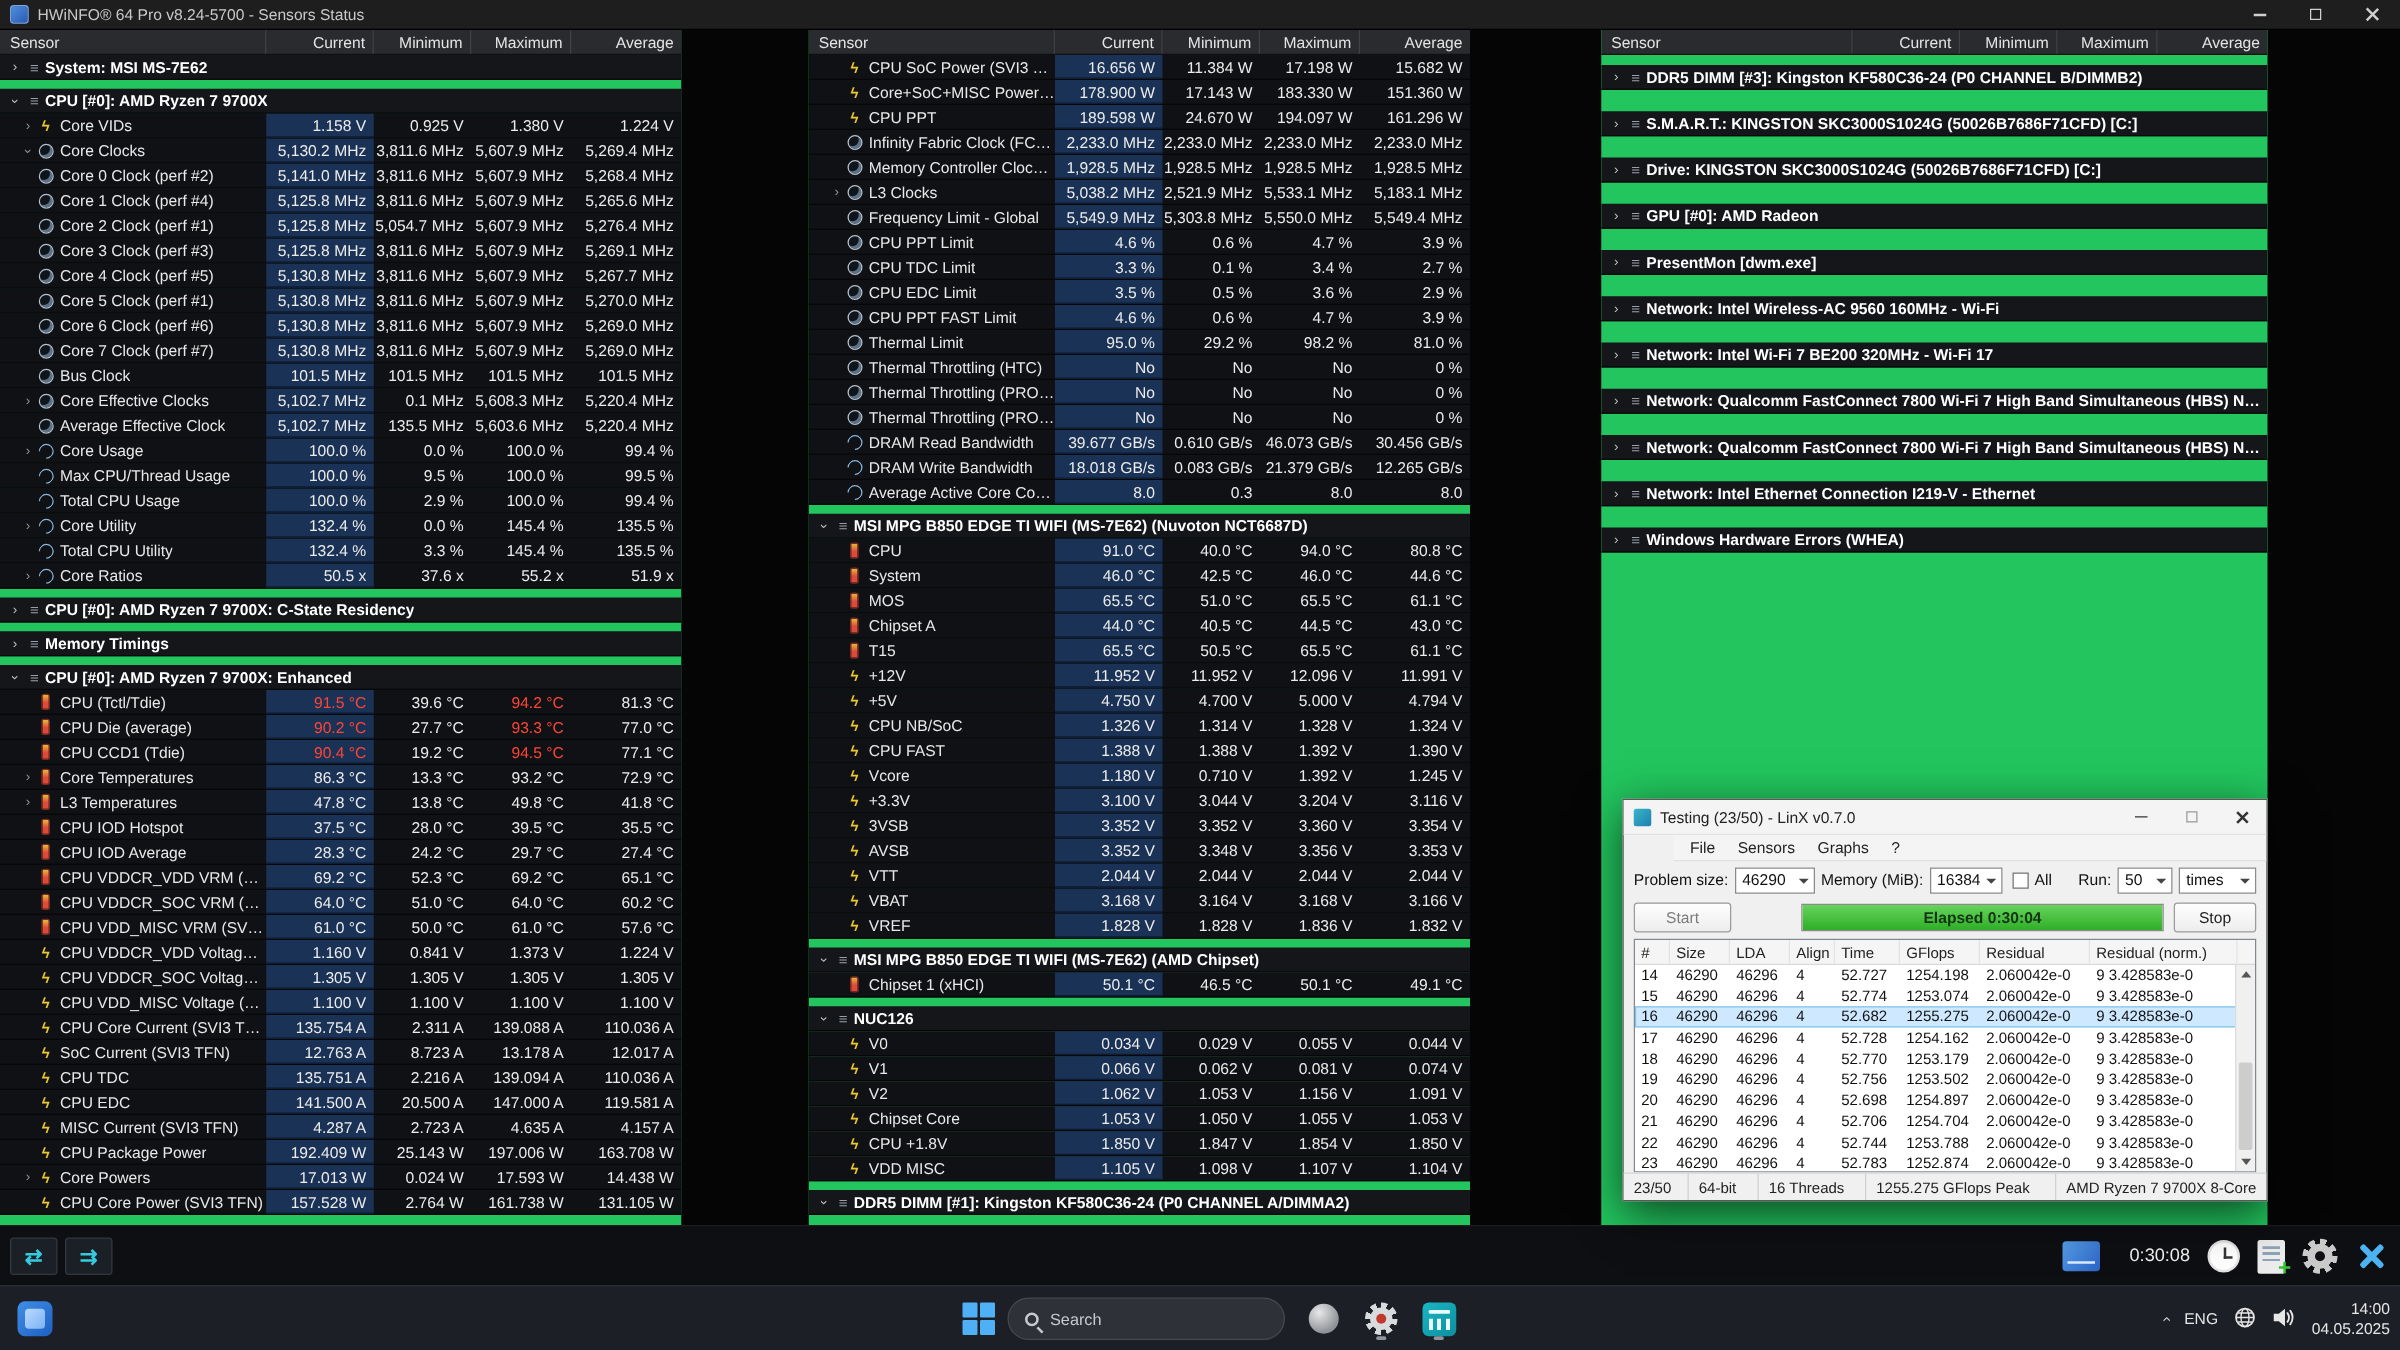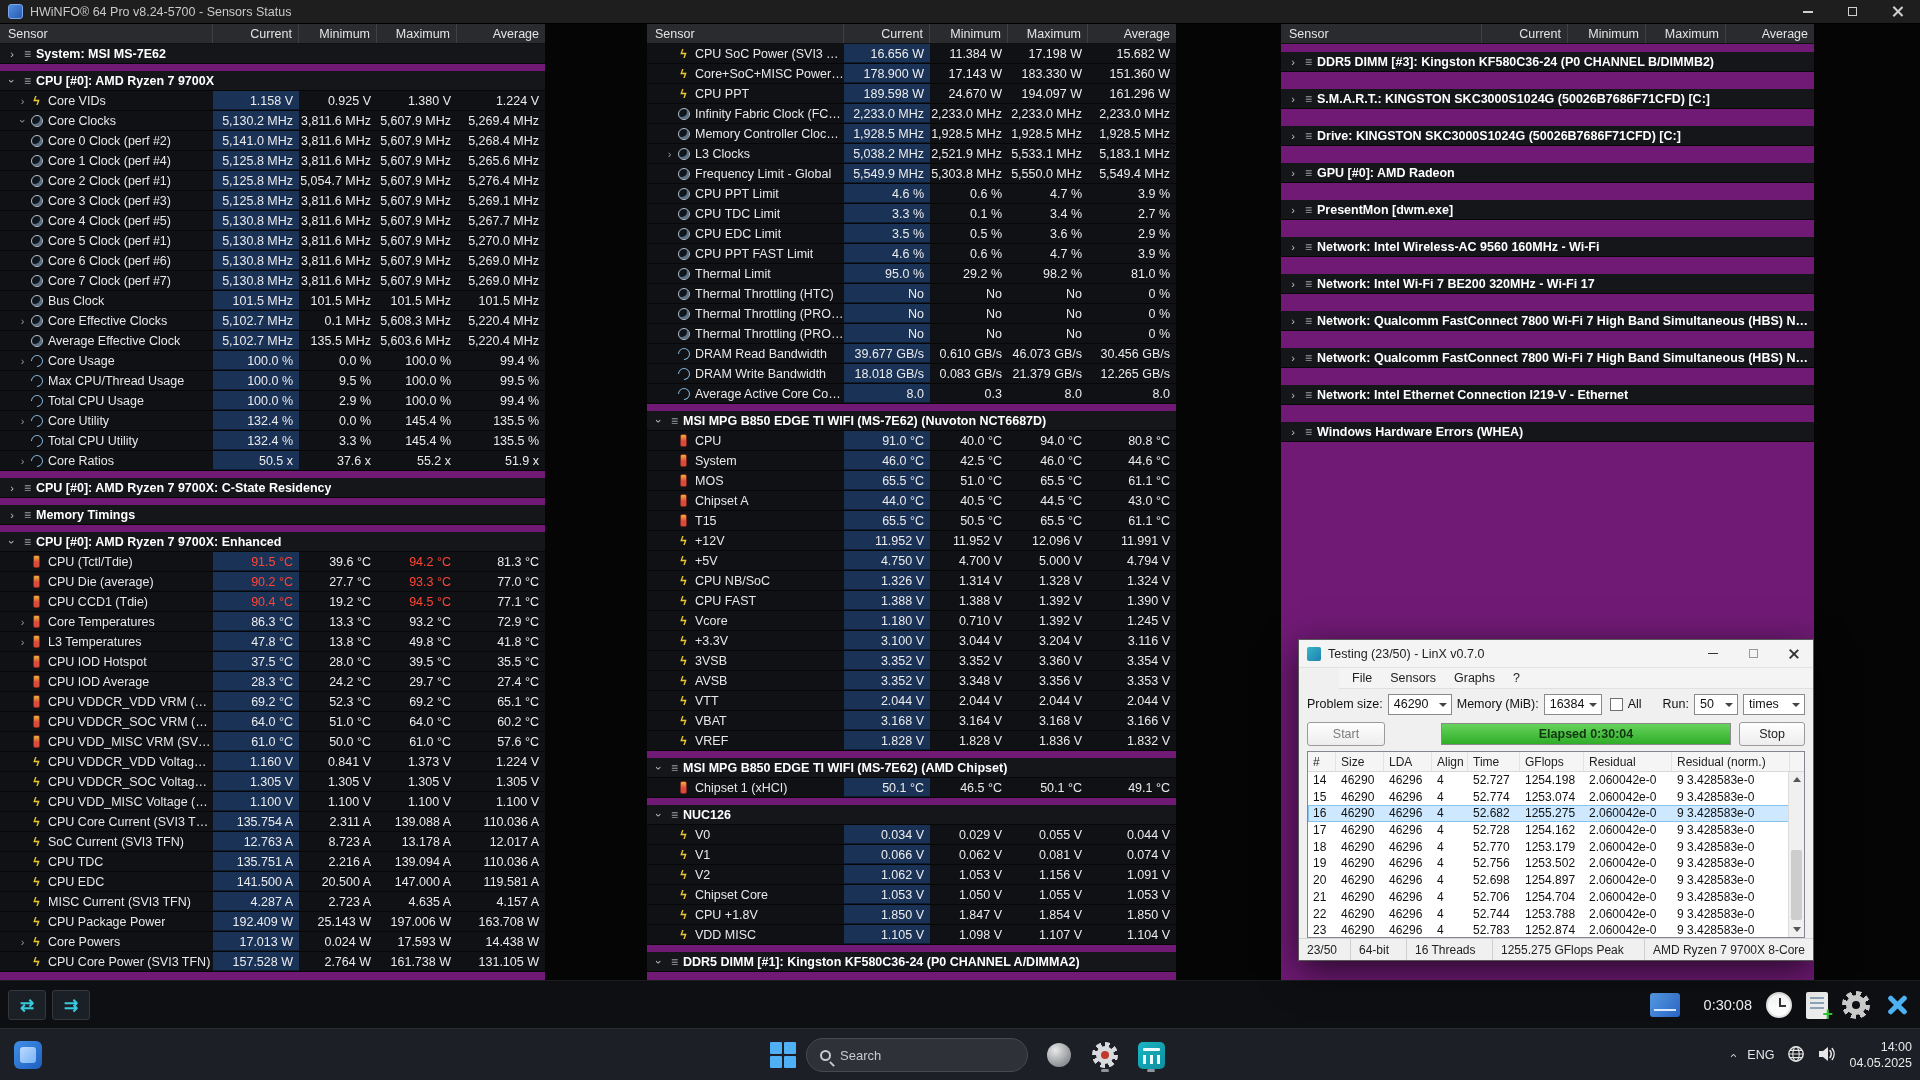--- a/index.html
+++ b/index.html
@@ -13,21 +13,21 @@
   .wctl{margin-left:auto;display:flex;height:100%;}
   .wbtn{width:45px;height:100%;display:flex;align-items:center;justify-content:center;}
   .glyph-min{width:10px;height:2px;background:#cfcfcf;}
   .glyph-max{width:9px;height:9px;border:1.5px solid #cfcfcf;}
   .cx{position:relative;width:13px;height:13px;}
   .cx::before,.cx::after{content:"";position:absolute;left:6px;top:0;width:1.6px;height:13px;background:#cfcfcf;}
   .cx::before{transform:rotate(45deg)}.cx::after{transform:rotate(-45deg)}
 
   
   .content{position:absolute;top:24px;left:0;right:0;bottom:100px;}
-  .panel{position:absolute;top:0;bottom:0;background:#701a75;overflow:hidden;}
+  .panel{position:absolute;top:0;bottom:0;background:#22c55e;overflow:hidden;}
   #panel1{left:0;width:545px}
   #panel2{left:647px;width:529px}
   #panel3{left:1281px;width:533px}
   .phead{display:flex;height:20px;background:#2a2b2e;color:#e4e4e4;font-size:12.5px;border-bottom:1px solid #101010;}
   .hsensor{flex:1;padding-left:8px;border-right:1px solid #404040;display:flex;align-items:center;}
   .hval{display:flex;align-items:center;justify-content:flex-end;padding-right:6px;border-right:1px solid #404040;}
   .hval:last-child{border-right:none}
   .v0{width:86px}.v1{width:78px}.v2{width:80px}.v3{width:88px}
   .rows{position:absolute;top:20px;left:0;right:0;bottom:0;}
   .srow{display:flex;height:20px;line-height:20px;font-size:12.5px;color:#e9e9e9;background:#101114;border-bottom:1px solid #070708;}

